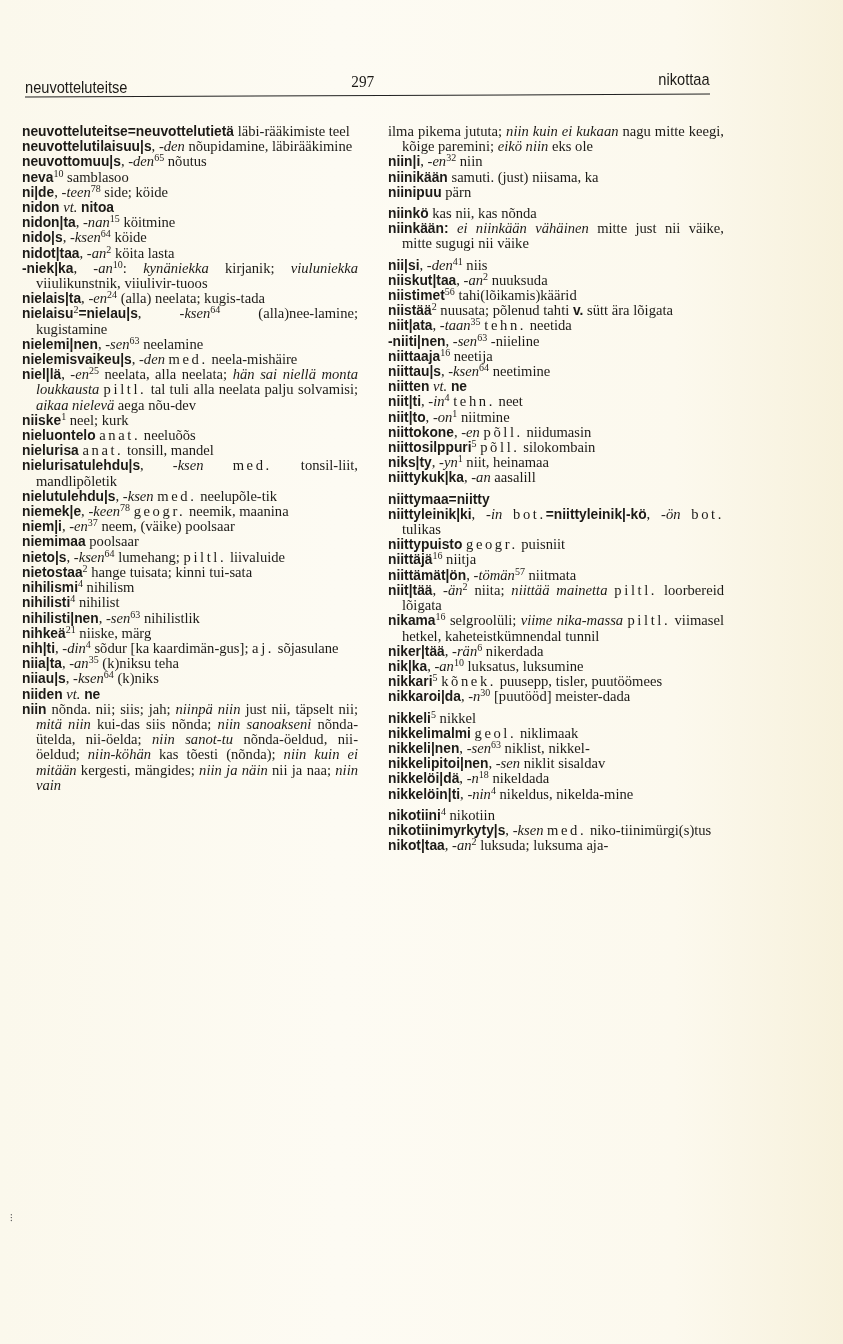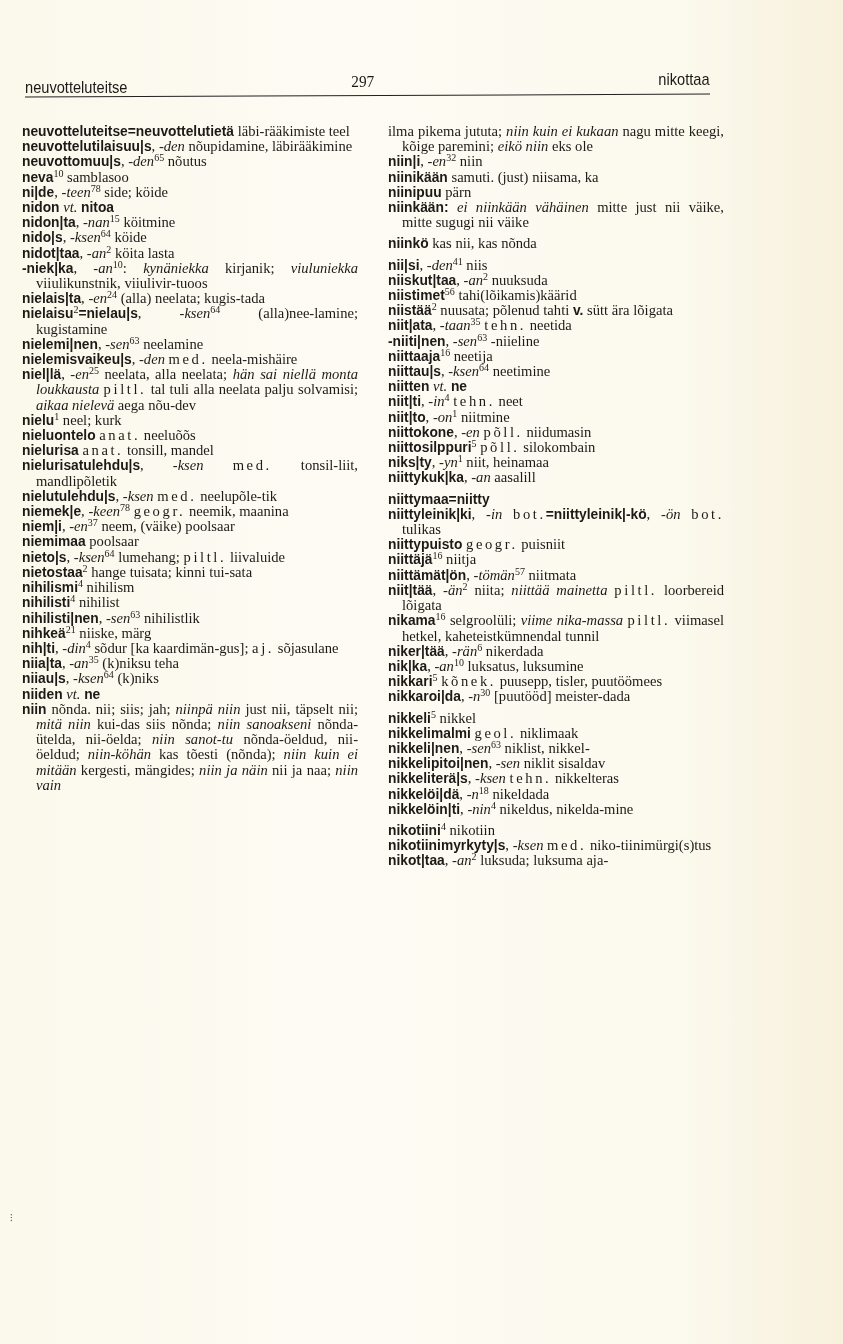--- a/index.html
+++ b/index.html
@@ -48,21 +48,21 @@
       <p class="entry"><span class="b">nidon</span><span> </span><span class="i">vt.</span><span> </span><span class="b">nitoa</span></p>
       <p class="entry"><span class="b">nidon|ta</span><span>, </span><span class="i">-nan</span><span class="sup">15</span><span> köitmine</span></p>
       <p class="entry"><span class="b">nido|s</span><span>, </span><span class="i">-ksen</span><span class="sup">64</span><span> köide</span></p>
       <p class="entry"><span class="b">nidot|taa</span><span>, </span><span class="i">-an</span><span class="sup">2</span><span> köita lasta</span></p>
       <p class="entry"><span class="b">-niek|ka</span><span>, </span><span class="i">-an</span><span class="sup">10</span><span>: </span><span class="i">kynäniekka</span><span> kirjanik; </span><span class="i">viuluniekka</span><span> viiulikunstnik, viiulivir-tuoos</span></p>
       <p class="entry"><span class="b">nielais|ta</span><span>, </span><span class="i">-en</span><span class="sup">24</span><span> (alla) neelata; kugis-tada</span></p>
       <p class="entry"><span class="b">nielaisu</span><span class="sup">2</span><span class="b">=nielau|s</span><span>, </span><span class="i">-ksen</span><span class="sup">64</span><span> (alla)nee-lamine; kugistamine</span></p>
       <p class="entry"><span class="b">nielemi|nen</span><span>, </span><span class="i">-sen</span><span class="sup">63</span><span> neelamine</span></p>
       <p class="entry"><span class="b">nielemisvaikeu|s</span><span>, </span><span class="i">-den</span><span> </span><span class="s">med.</span><span> neela-mishäire</span></p>
       <p class="entry"><span class="b">niel|lä</span><span>, </span><span class="i">-en</span><span class="sup">25</span><span> neelata, alla neelata; </span><span class="i">hän sai niellä monta loukkausta</span><span> </span><span class="s">piltl.</span><span> tal tuli alla neelata palju solvamisi; </span><span class="i">aikaa nielevä</span><span> aega nõu-dev</span></p>
-      <p class="entry"><span class="b">nielu</span><span class="sup">1</span><span> neel; kurk</span></p>
+      <p class="entry"><span class="b">niiske</span><span class="sup">1</span><span> neel; kurk</span></p>
       <p class="entry"><span class="b">nieluontelo</span><span> </span><span class="s">anat.</span><span> neeluõõs</span></p>
       <p class="entry"><span class="b">nielurisa</span><span> </span><span class="s">anat.</span><span> tonsill, mandel</span></p>
       <p class="entry"><span class="b">nielurisatulehdu|s</span><span>, </span><span class="i">-ksen</span><span> </span><span class="s">med.</span><span> tonsil-liit, mandlipõletik</span></p>
       <p class="entry"><span class="b">nielutulehdu|s</span><span>, </span><span class="i">-ksen</span><span> </span><span class="s">med.</span><span> neelupõle-tik</span></p>
       <p class="entry"><span class="b">niemek|e</span><span>, </span><span class="i">-keen</span><span class="sup">78</span><span> </span><span class="s">geogr.</span><span> neemik, maanina</span></p>
       <p class="entry"><span class="b">niem|i</span><span>, </span><span class="i">-en</span><span class="sup">37</span><span> neem, (väike) poolsaar</span></p>
       <p class="entry"><span class="b">niemimaa</span><span> poolsaar</span></p>
       <p class="entry"><span class="b">nieto|s</span><span>, </span><span class="i">-ksen</span><span class="sup">64</span><span> lumehang; </span><span class="s">piltl.</span><span> liivaluide</span></p>
       <p class="entry"><span class="b">nietostaa</span><span class="sup">2</span><span> hange tuisata; kinni tui-sata</span></p>
       <p class="entry"><span class="b">nihilismi</span><span class="sup">4</span><span> nihilism</span></p>
@@ -73,22 +73,22 @@
       <p class="entry"><span class="b">niia|ta</span><span>, </span><span class="i">-an</span><span class="sup">35</span><span> (k)niksu teha</span></p>
       <p class="entry"><span class="b">niiau|s</span><span>, </span><span class="i">-ksen</span><span class="sup">64</span><span> (k)niks</span></p>
       <p class="entry"><span class="b">niiden</span><span> </span><span class="i">vt.</span><span> </span><span class="b">ne</span></p>
       <p class="entry"><span class="b">niin</span><span> nõnda. nii; siis; jah; </span><span class="i">niinpä niin</span><span> just nii, täpselt nii; </span><span class="i">mitä niin</span><span> kui-das siis nõnda; </span><span class="i">niin sanoakseni</span><span> nõnda-ütelda, nii-öelda; </span><span class="i">niin sanot-tu</span><span> nõnda-öeldud, nii-öeldud; </span><span class="i">niin-köhän</span><span> kas tõesti (nõnda); </span><span class="i">niin kuin ei mitään</span><span> kergesti, mängides; </span><span class="i">niin ja näin</span><span> nii ja naa; </span><span class="i">niin vain</span></p>
     </div>
   <div class="col right" id="col-right">
       <p class="entry"><span>ilma pikema jututa; </span><span class="i">niin kuin ei kukaan</span><span> nagu mitte keegi, kõige paremini; </span><span class="i">eikö niin</span><span> eks ole</span></p>
       <p class="entry"><span class="b">niin|i</span><span>, </span><span class="i">-en</span><span class="sup">32</span><span> niin</span></p>
       <p class="entry"><span class="b">niinikään</span><span> samuti. (just) niisama, ka</span></p>
       <p class="entry"><span class="b">niinipuu</span><span> pärn</span></p>
+      <p class="entry gap"><span class="b">niinkö</span><span> kas nii, kas nõnda</span></p>
       <p class="entry"><span class="b">niinkään:</span><span> </span><span class="i">ei niinkään vähäinen</span><span> mitte just nii väike, mitte sugugi nii väike</span></p>
-      <p class="entry gap"><span class="b">niinkö</span><span> kas nii, kas nõnda</span></p>
       <p class="entry gap"><span class="b">nii|si</span><span>, </span><span class="i">-den</span><span class="sup">41</span><span> niis</span></p>
       <p class="entry"><span class="b">niiskut|taa</span><span>, </span><span class="i">-an</span><span class="sup">2</span><span> nuuksuda</span></p>
       <p class="entry"><span class="b">niistimet</span><span class="sup">56</span><span> tahi(lõikamis)käärid</span></p>
       <p class="entry"><span class="b">niistää</span><span class="sup">2</span><span> nuusata; põlenud tahti </span><span class="b">v.</span><span> sütt ära lõigata</span></p>
       <p class="entry"><span class="b">niit|ata</span><span>, </span><span class="i">-taan</span><span class="sup">35</span><span> </span><span class="s">tehn.</span><span> neetida</span></p>
       <p class="entry"><span class="b">-niiti|nen</span><span>, </span><span class="i">-sen</span><span class="sup">63</span><span> -niieline</span></p>
       <p class="entry"><span class="b">niittaaja</span><span class="sup">16</span><span> neetija</span></p>
       <p class="entry"><span class="b">niittau|s</span><span>, </span><span class="i">-ksen</span><span class="sup">64</span><span> neetimine</span></p>
       <p class="entry"><span class="b">niitten</span><span> </span><span class="i">vt.</span><span> </span><span class="b">ne</span></p>
       <p class="entry"><span class="b">niit|ti</span><span>, </span><span class="i">-in</span><span class="sup">4</span><span> </span><span class="s">tehn.</span><span> neet</span></p>
@@ -105,21 +105,20 @@
       <p class="entry"><span class="b">niit|tää</span><span>, </span><span class="i">-än</span><span class="sup">2</span><span> niita; </span><span class="i">niittää mainetta</span><span> </span><span class="s">piltl.</span><span> loorbereid lõigata</span></p>
       <p class="entry"><span class="b">nikama</span><span class="sup">16</span><span> selgroolüli; </span><span class="i">viime nika-massa</span><span> </span><span class="s">piltl.</span><span> viimasel hetkel, kaheteistkümnendal tunnil</span></p>
       <p class="entry"><span class="b">niker|tää</span><span>, </span><span class="i">-rän</span><span class="sup">6</span><span> nikerdada</span></p>
       <p class="entry"><span class="b">nik|ka</span><span>, </span><span class="i">-an</span><span class="sup">10</span><span> luksatus, luksumine</span></p>
       <p class="entry"><span class="b">nikkari</span><span class="sup">5</span><span> </span><span class="s">kõnek.</span><span> puusepp, tisler, puutöömees</span></p>
       <p class="entry"><span class="b">nikkaroi|da</span><span>, </span><span class="i">-n</span><span class="sup">30</span><span> [puutööd] meister-dada</span></p>
       <p class="entry gap"><span class="b">nikkeli</span><span class="sup">5</span><span> nikkel</span></p>
       <p class="entry"><span class="b">nikkelimalmi</span><span> </span><span class="s">geol.</span><span> niklimaak</span></p>
       <p class="entry"><span class="b">nikkeli|nen</span><span>, </span><span class="i">-sen</span><span class="sup">63</span><span> niklist, nikkel-</span></p>
       <p class="entry"><span class="b">nikkelipitoi|nen</span><span>, </span><span class="i">-sen</span><span> niklit sisaldav</span></p>
-      <p class="entry"><span class="b">nikkeliterä|s</span><span>, </span><span class="i">-ksen</span><span> </span><span class="s">tehn.</span><span> nikkelteras</span></p>
       <p class="entry"><span class="b">nikkelöi|dä</span><span>, </span><span class="i">-n</span><span class="sup">18</span><span> nikeldada</span></p>
       <p class="entry"><span class="b">nikkelöin|ti</span><span>, </span><span class="i">-nin</span><span class="sup">4</span><span> nikeldus, nikelda-mine</span></p>
       <p class="entry gap"><span class="b">nikotiini</span><span class="sup">4</span><span> nikotiin</span></p>
       <p class="entry"><span class="b">nikotiinimyrkyty|s</span><span>, </span><span class="i">-ksen</span><span> </span><span class="s">med.</span><span> niko-tiinimürgi(s)tus</span></p>
       <p class="entry"><span class="b">nikot|taa</span><span>, </span><span class="i">-an</span><span class="sup">2</span><span> luksuda; luksuma aja-</span></p>
     </div>
 
   <div class="margin-mark">⁝</div>
 </div>
 

